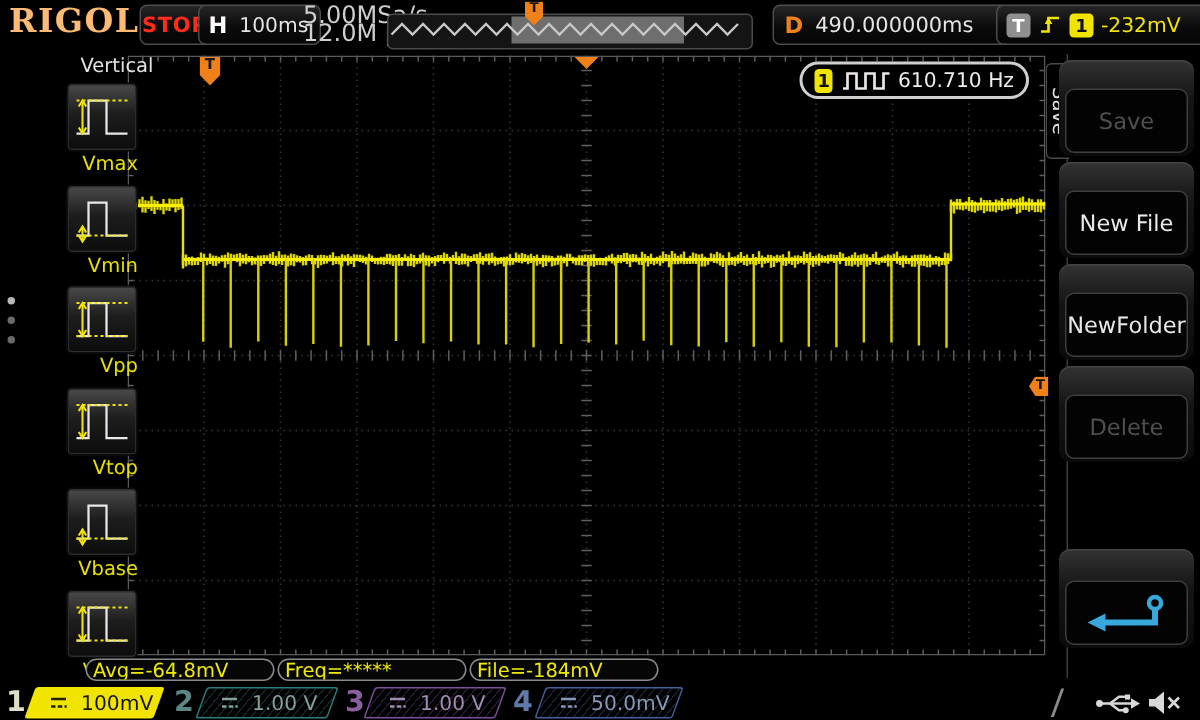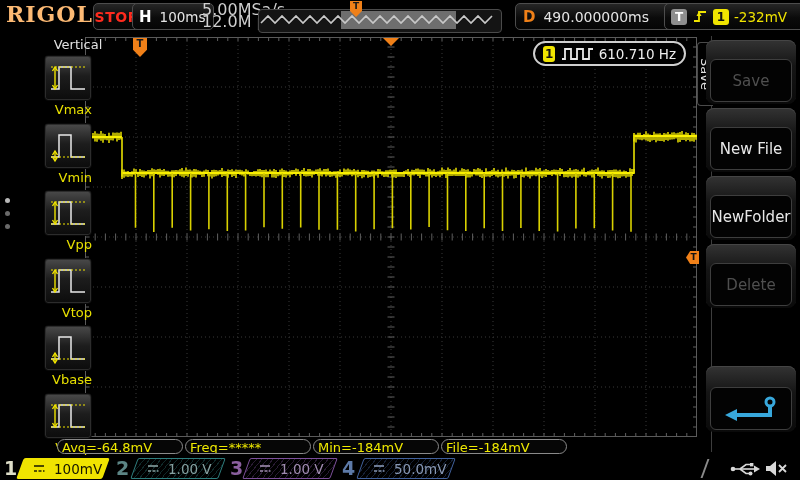--- a/index.html
+++ b/index.html
@@ -260,21 +260,20 @@
         <circle cx="52" cy="9" r="4" fill="none" stroke="#38a8dc" stroke-width="3"></circle>
         <path d="M52,13 V22 H18" fill="none" stroke="#38a8dc" stroke-width="4"></path>
         <path d="M19,16 L19,28 L7,22 Z" fill="#38a8dc"></path>
       </svg>
     </div>
   </div>
 
   <div id="measrow" class="abs meas-row">
       <div class="meas">Avg=-64.8mV</div>
       <div class="meas">Freq=*****</div>
-      <div class="meas">Min=-184mV</div>
       <div class="meas">File=-184mV</div>
     </div>
 
   <div id="chbar">
       <div class="chnum" style="left: 4px; color: rgb(222, 222, 200);">1</div>
       <div class="chblk" style="left: 20px; width: 86px;">
         <div class="chbg" style="background: rgb(240, 228, 0);"></div>
         <div class="chin" style="color: rgb(21, 21, 0);">
           <svg width="14" height="11">
   <path d="M2,3 H12" stroke="#222200" stroke-width="1.6"></path>

